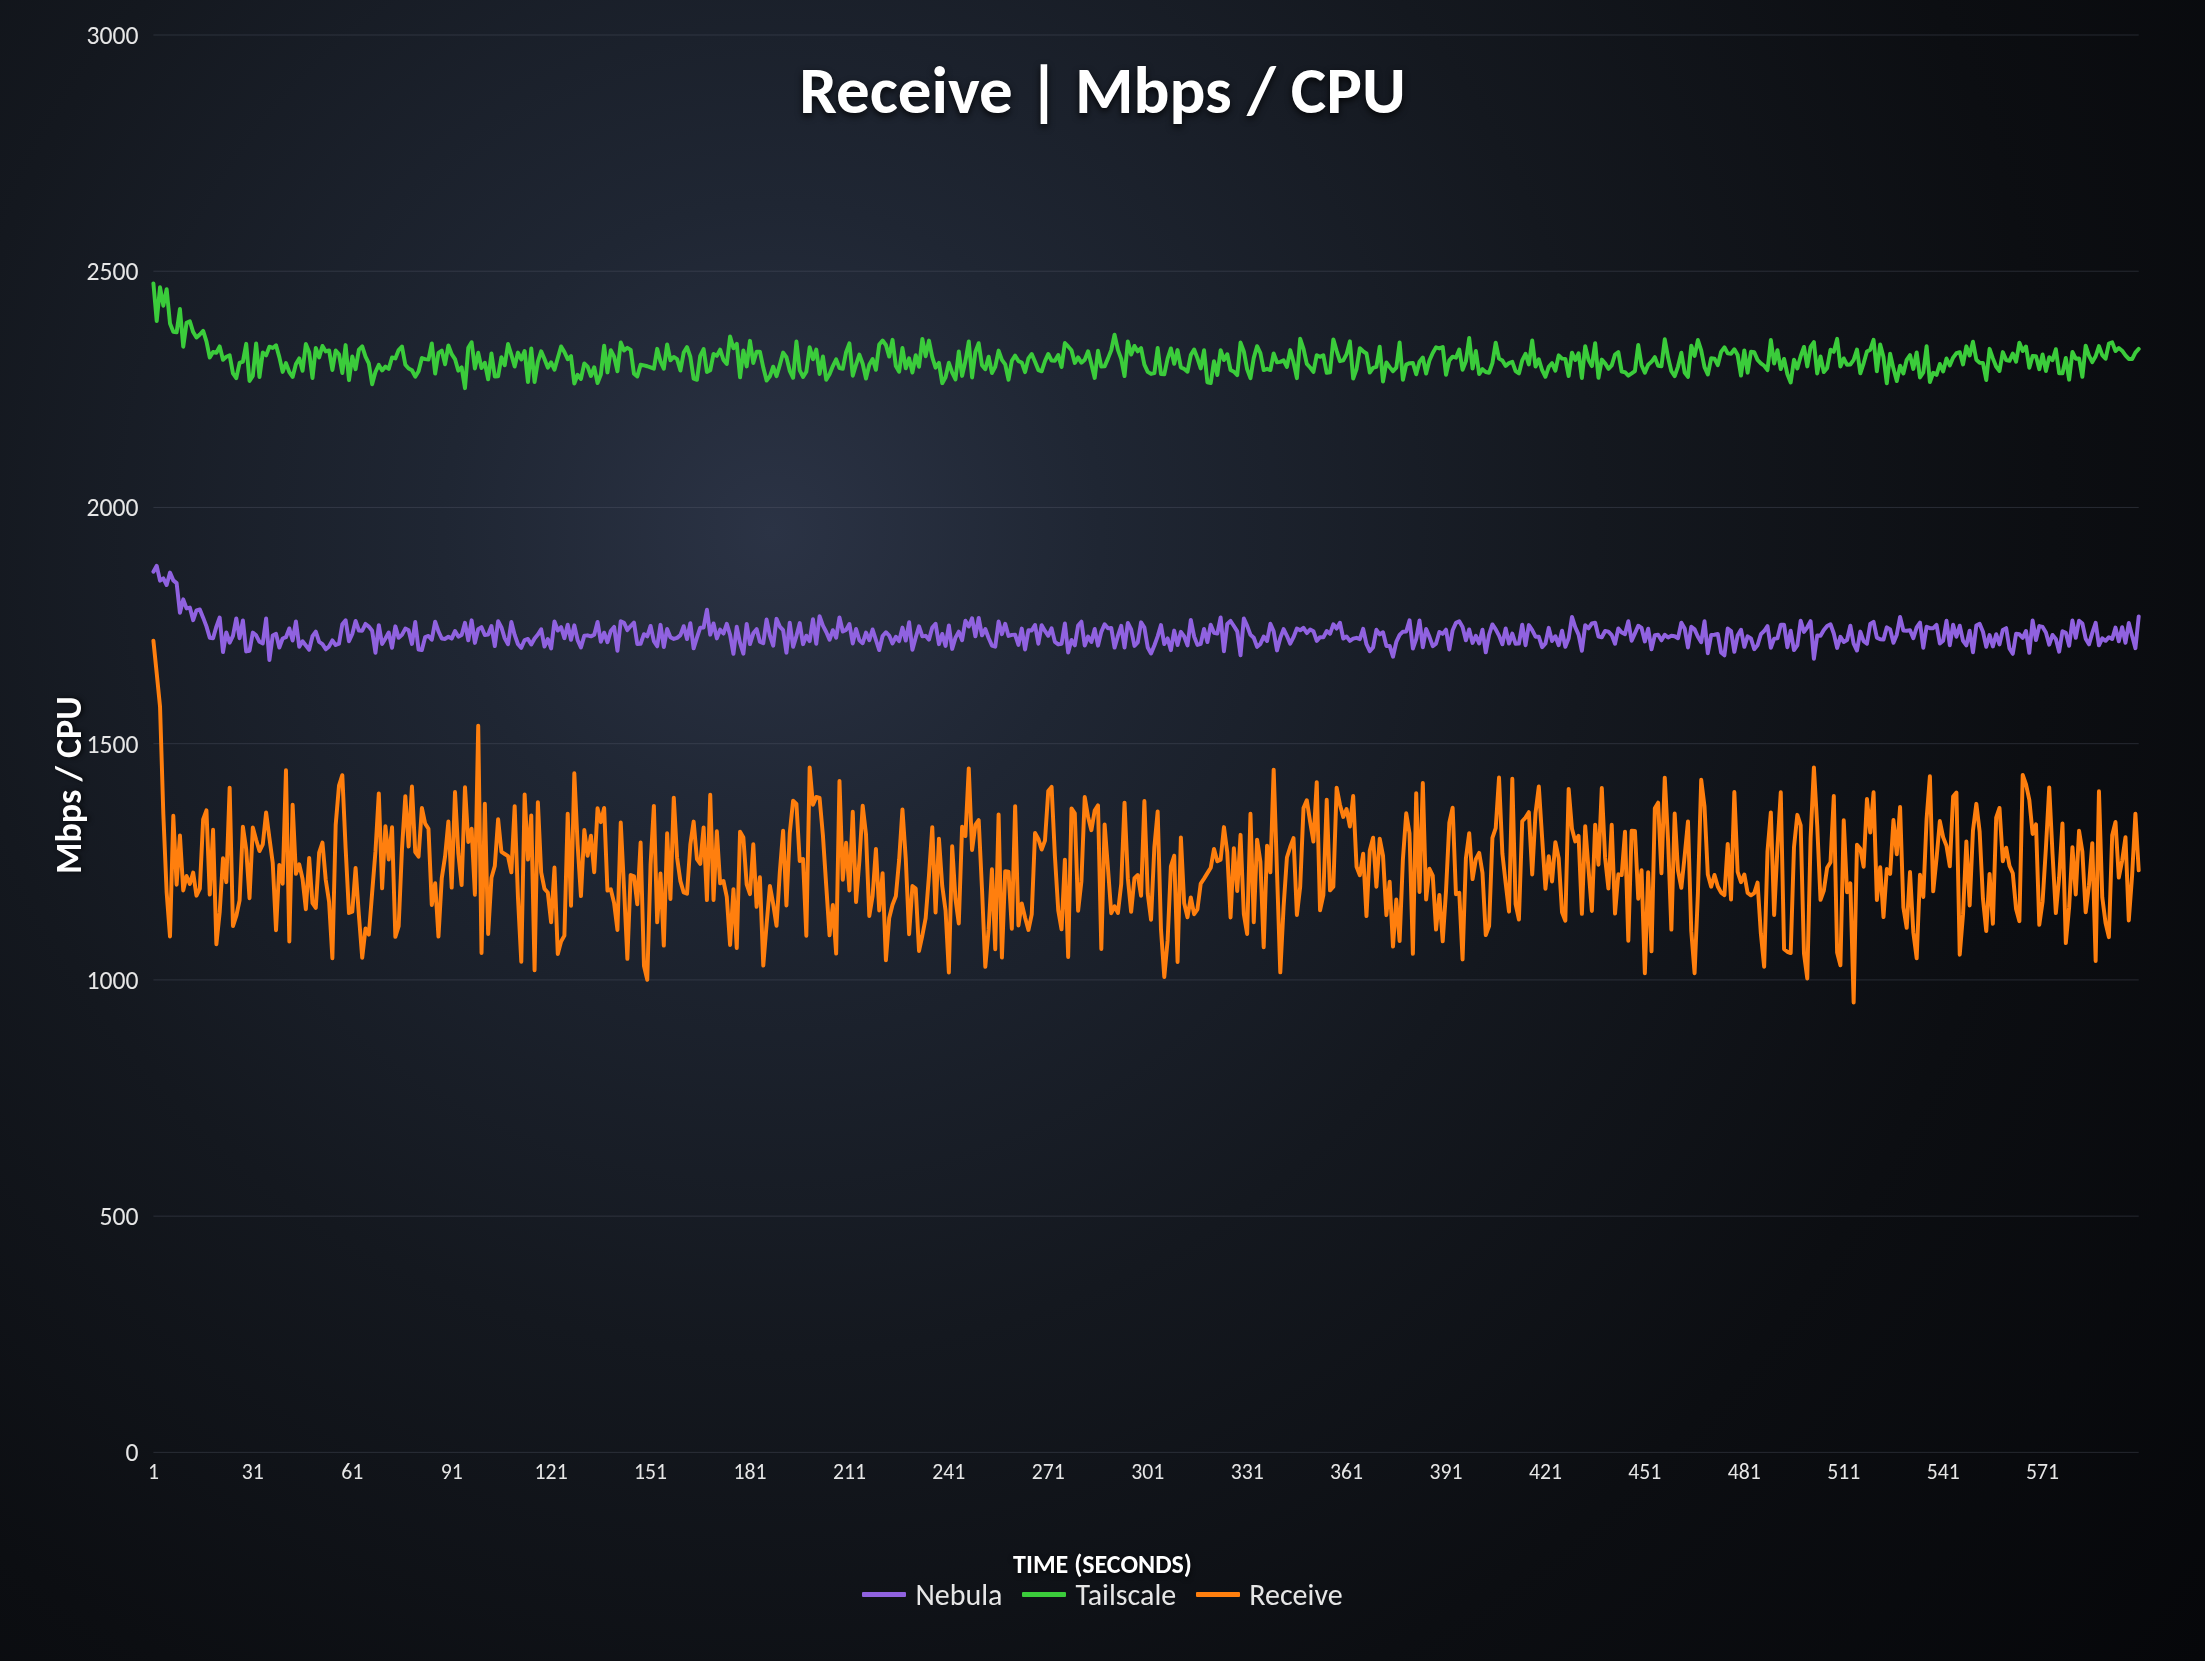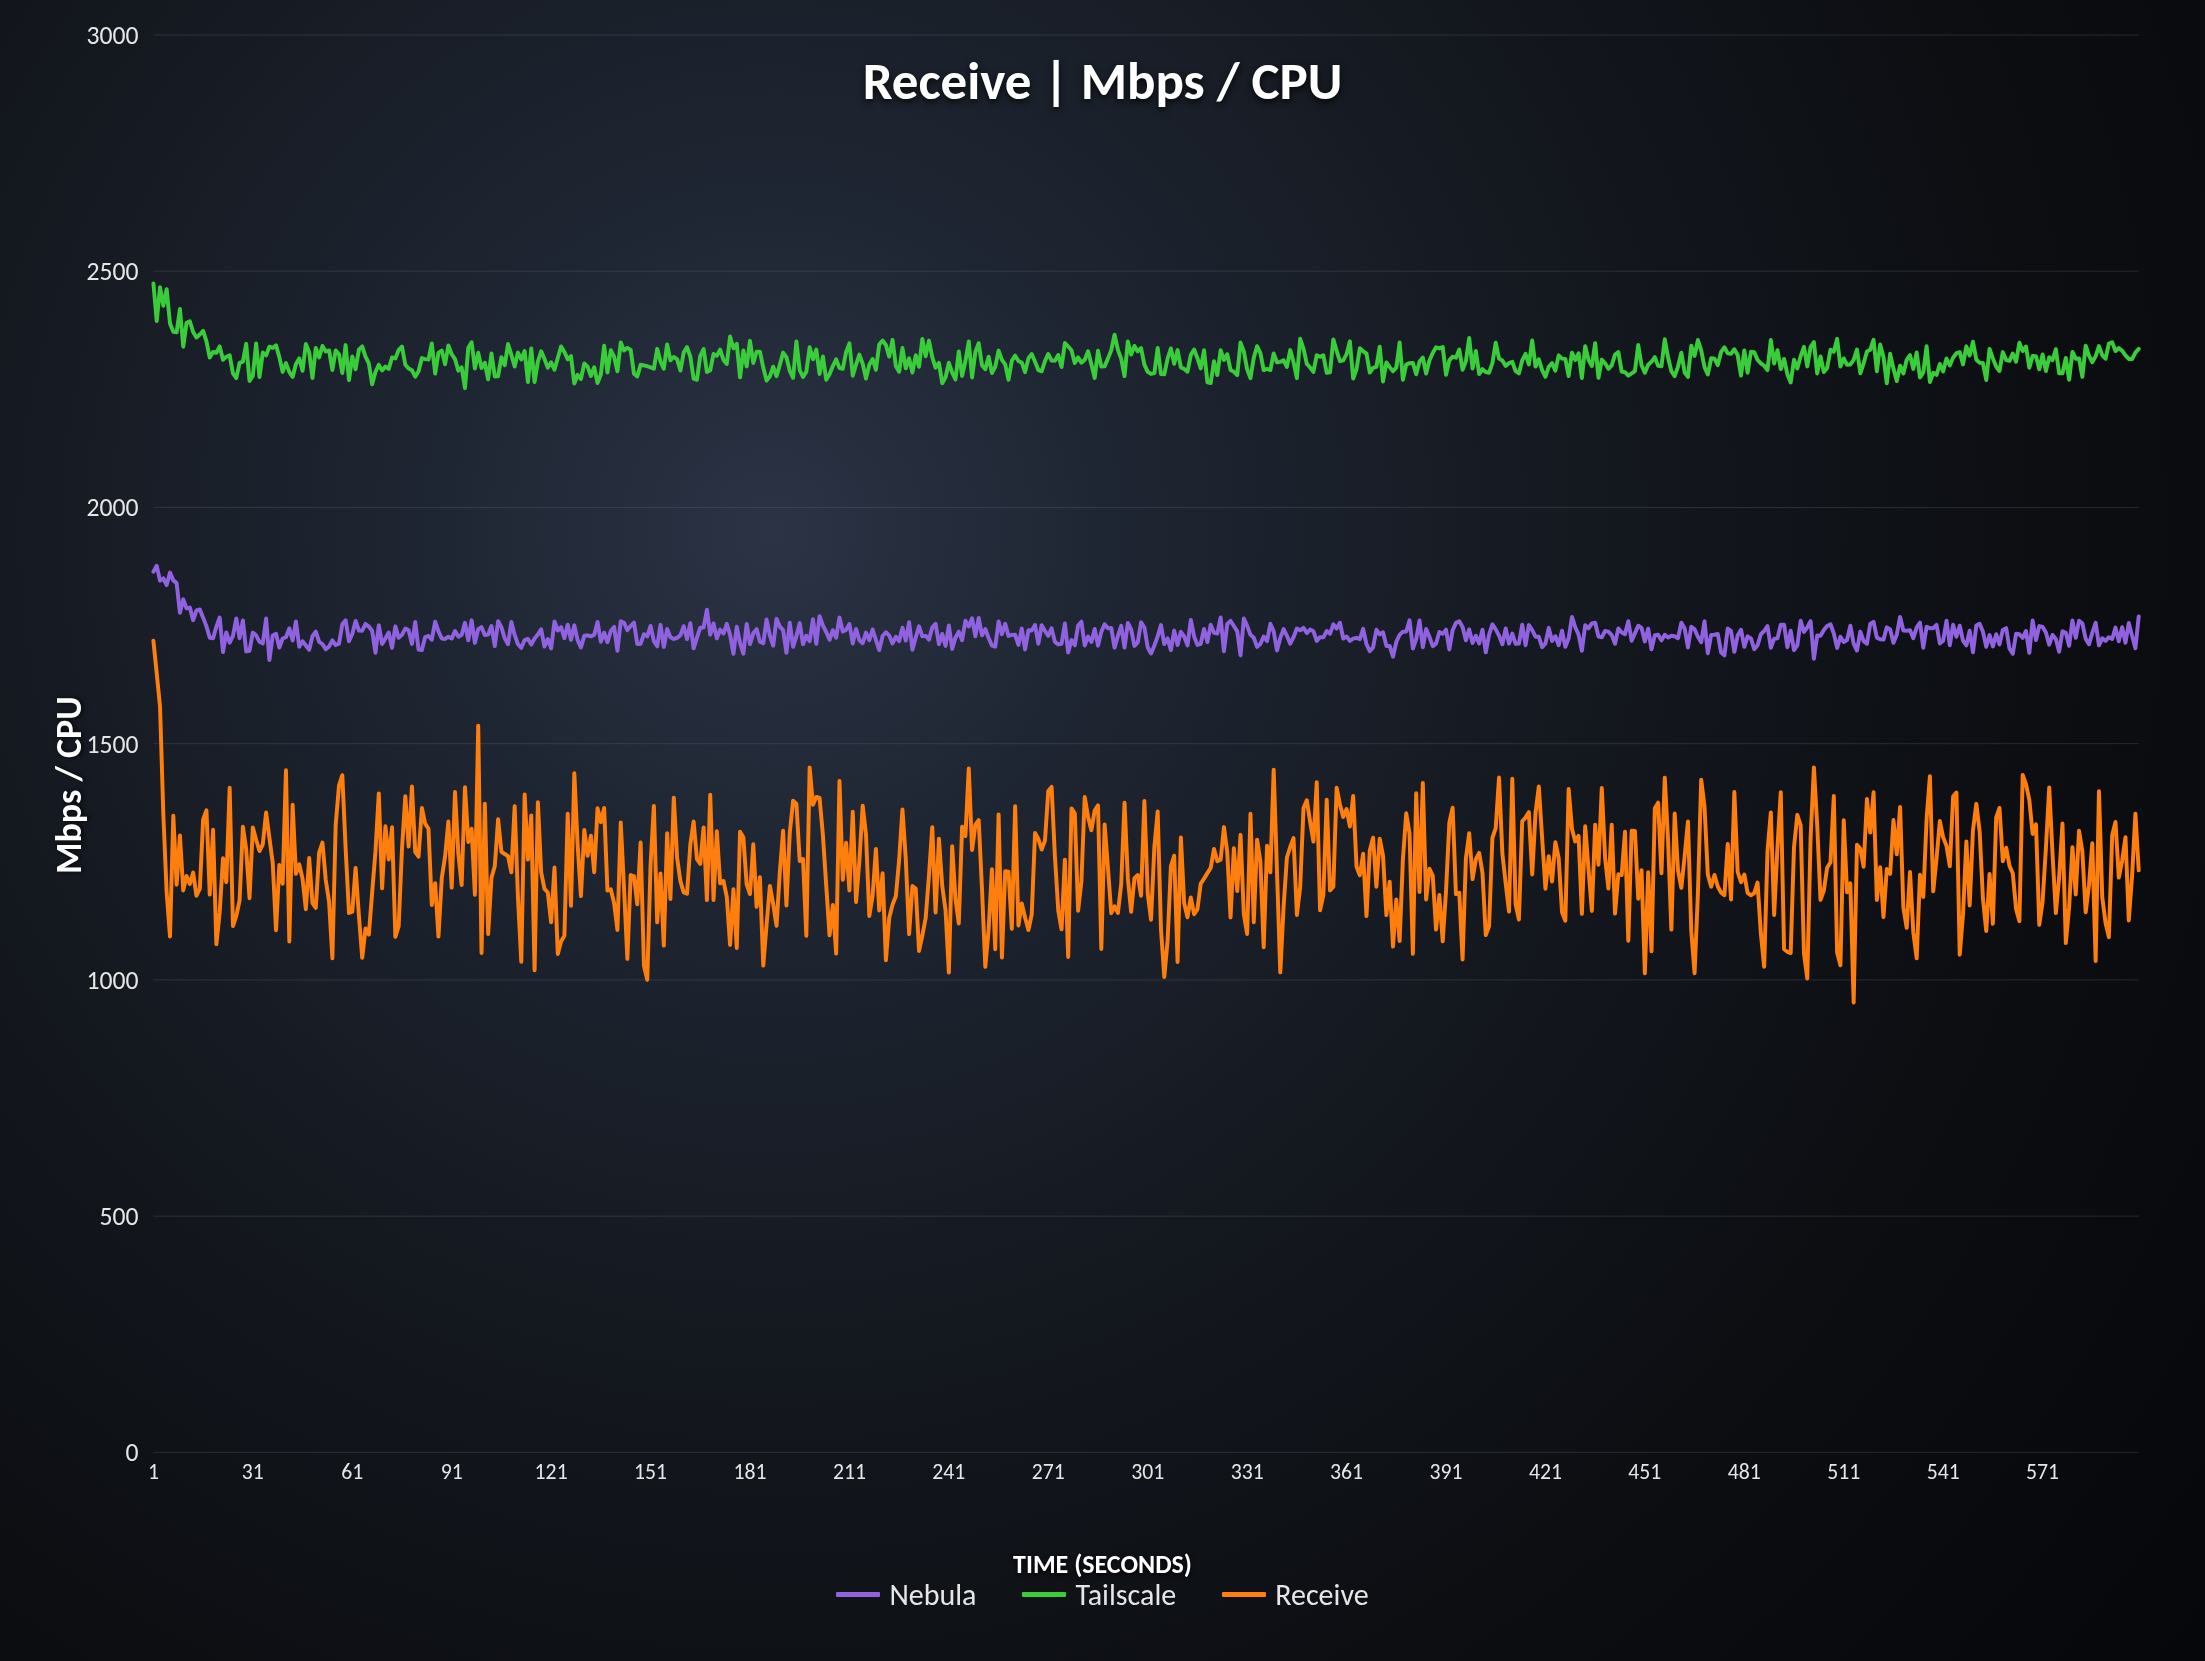--- a/index.html
+++ b/index.html
@@ -56,42 +56,42 @@
   .axis-text {
     fill: #e6e6e6;
     font-family: "Segoe UI", Calibri, Arial, sans-serif;
   }
   .legend {
     position: absolute;
     left: 0; right: 0;
     display: flex;
     justify-content: center;
     align-items: center;
-    gap: 46px;
+    gap: 20px;
     color: #e6e6e6;
   }
   .legend-item {
     display: flex;
     align-items: center;
     gap: 9px;
     font-weight: 500;
   }
   .legend-swatch {
     width: 44px;
     height: 0;
     border-top-width: 5px;
     border-top-style: solid;
     border-radius: 1px;
   }
 </style>
 </head>
 <body>
 
 <div class="stage" id="stage">
-  <div class="title" id="title" style="top: 49px; font-size: 53px;">Receive | Mbps / CPU</div>
+  <div class="title" id="title" style="top: 49px; font-size: 67px;">Receive | Mbps / CPU</div>
 
   <div class="ylabel" id="ylabel" style="font-size: 36px; left: 47px; top: 874px;">Mbps / CPU</div>
 
   <div class="xlabel" id="xlabel" style="top: 1522px; font-size: 26px; margin-top: 26px;">TIME (SECONDS)</div>
 
   <svg class="plot" id="plot" width="2006" height="1447" style="left: 148px; top: 35px;" viewBox="0 0 4060 2930">
       <line x1="10" x2="4030" y1="2870" y2="2870" class="gridline"></line>
       <text x="-20" y="2888.2" text-anchor="end" class="axis-text" font-size="52">0</text>
       <line x1="10" x2="4030" y1="2391.6666666666665" y2="2391.6666666666665" class="gridline"></line>
       <text x="-20" y="2409.8666666666663" text-anchor="end" class="axis-text" font-size="52">500</text>

